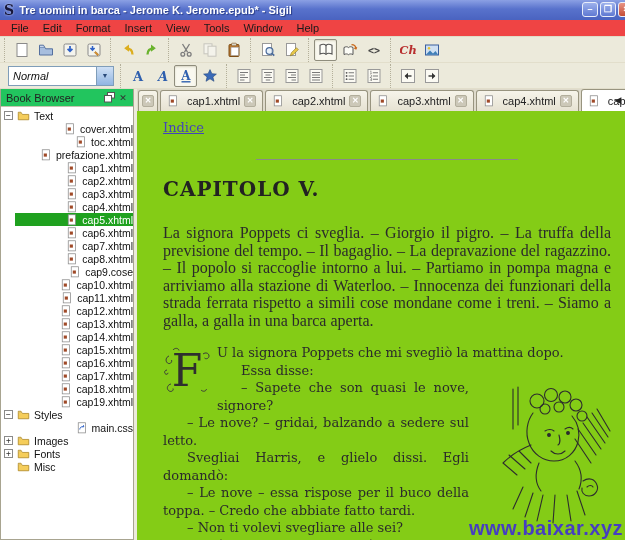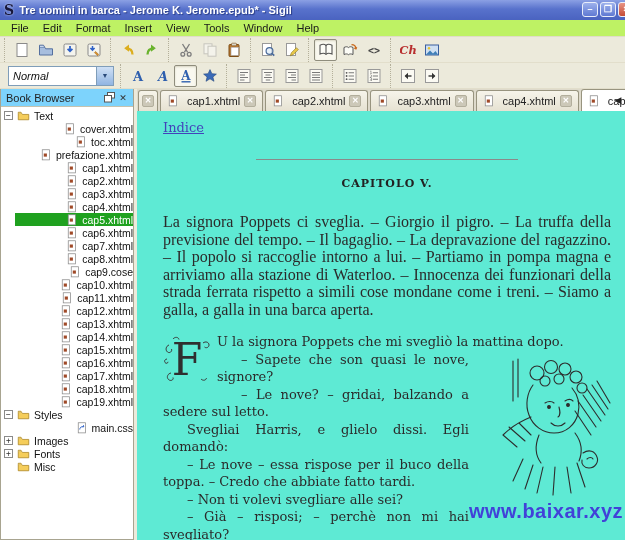--- a/index.html
+++ b/index.html
@@ -9,40 +9,40 @@
 
   
   .titlebar { height:20px; flex:0 0 20px; background:linear-gradient(#8ba0e4,#5872cc 45%,#4a63c0); display:flex; align-items:center; padding:0 4px; overflow:hidden; position:relative; }
   .app-icon { font-family:"DejaVu Serif", serif; font-weight:bold; font-size:14px; color:#16163a; text-shadow:0 0 2px #cfd8f5; margin-right:5px; line-height:1; }
   .titlebar .title { color:#fff; font-size:11px; font-weight:bold; text-shadow:1px 1px 1px #2a3d86; white-space:nowrap; }
   .win-buttons { position:absolute; right:-9px; top:2px; display:flex; gap:2px; }
   .win-btn { width:16px; height:15px; border:1px solid #e8edfa; border-radius:3px; background:linear-gradient(#9db1ec,#5f79d2); color:#fff; font-size:9px; line-height:13px; text-align:center; font-weight:bold; }
   .win-btn.close { background:linear-gradient(#e89585,#c44b35); }
 
   
-  .menubar { height:17px; flex:0 0 17px; display:flex; align-items:center; padding-left:4px; background:#bef264; border-bottom:1px solid #e0dcc8; }
+  .menubar { height:17px; flex:0 0 17px; display:flex; align-items:center; padding-left:4px; background:#ef4444; border-bottom:1px solid #e0dcc8; }
   .menu-item { font-size:11px; color:#1a1a1a; padding:1px 7px; cursor:default; }
 
   
   .toolbar { height:26px; flex:0 0 26px; display:flex; align-items:center; background:#eceadb; padding-left:2px; border-bottom:1px solid #e2decb; }
   .tgroup { display:flex; align-items:center; gap:1px; padding:0 5px; height:24px; border-left:1px dotted #b4b09a; }
   .tgroup:first-child { border-left:1px dotted #b4b09a; margin-left:2px; }
   .tbtn { width:23px; height:22px; display:flex; align-items:center; justify-content:center; border:1px solid transparent; border-radius:2px; }
   .tbtn.active { border-color:#8f8d7d; background:#f9f8ef; box-shadow:inset 0 1px 2px #d7d4c2; }
   .tbtn.disabled { opacity:.45; }
   .tbtn svg { display:block; }
 
   .style-combo { width:106px; height:20px; background:#fff; border:1px solid #7f9db9; display:flex; align-items:center; margin:0 4px 0 6px; }
   .style-combo .value { flex:1; font-size:11px; padding-left:4px; color:#111;font-style:italic; }
   .combo-arrow { width:17px; height:18px; background:linear-gradient(#cfe0f5,#91b5e2); border-left:1px solid #7f9db9; display:flex; align-items:center; justify-content:center; font-size:7px; color:#2a4a7a; }
 
   
   .main { flex:1; display:flex; min-height:0; }
   .sidebar { width:134px; flex:0 0 134px; display:flex; flex-direction:column; border:1px solid #a8a490; border-top:none; background:#fff; }
-  .sidebar-header { height:18px; flex:0 0 18px; background:#7dd3fc; border-bottom:1px solid #c6c2ae; display:flex; align-items:center; padding:0 3px 0 5px; }
+  .sidebar-header { height:18px; flex:0 0 18px; background:#22c55e; border-bottom:1px solid #c6c2ae; display:flex; align-items:center; padding:0 3px 0 5px; }
   .sidebar-header .hdr-label { flex:1; font-size:11px; color:#222; }
   .hdr-btn { width:14px; height:13px; display:flex; align-items:center; justify-content:center; font-size:9px; color:#333; }
   .tree { flex:1; overflow:hidden; background:#fff; padding-top:2px; }
   .tree-row { height:13px; display:flex; align-items:center; font-size:10.5px; color:#111; white-space:nowrap; }
   .tree-row.top { padding-left:3px; }
   .tree-row.child { margin-left:14px; padding-left:9px;justify-content:flex-end; }
   .tree-row.child.selected { background:#1fa11f; color:#fff; }
   .expander { width:9px; height:9px; border:1px solid #8a8a8a; background:#fff; color:#333; font-size:8px; line-height:7px; text-align:center; margin-right:4px; flex:0 0 9px; font-family:"DejaVu Sans Mono", monospace; }
   .expander.none { border:none; background:transparent; }
   .tree-icon { margin-right:4px; flex:0 0 12px; display:flex; }
@@ -53,32 +53,32 @@
 
   
   .tabbar { height:22px; flex:0 0 22px; display:flex; align-items:flex-end; background:#dedacb; padding-left:1px; position:relative; }
   .tab { height:21px; display:flex; align-items:center; gap:4px; padding:0 6px; font-size:11px; color:#222; background:linear-gradient(#f6f4ea,#e6e2d2); border:1px solid #98947f; border-bottom:none; border-radius:3px 3px 0 0; margin-right:2px; }
   .tab.active { background:#fff; height:22px; font-weight:normal; }
   .tab.partial { width:22px; padding:0 3px; justify-content:center; }
   .tab-close { width:12px; height:12px; border-radius:2px; background:#ccc8b8; border:1px solid #b2ae9c; color:#fff; font-size:8px; line-height:10px; text-align:center; font-weight:bold; }
   .tab-scroll { position:absolute; right:0; top:3px; width:14px; height:16px; display:flex; align-items:center; justify-content:center; font-size:9px; color:#222; }
 
   
-  .page { flex:1; background:#5eead4; overflow:hidden; padding:6px 14px 0 26px; font-family:"DejaVu Serif", serif; color:#2b2b2b; }
+  .page { flex:1; background:#84cc16; overflow:hidden; padding:6px 14px 0 26px; font-family:"DejaVu Serif", serif; color:#2b2b2b; }
   .index-link { display:inline-block; font-size:13px; color:#4343bb; text-decoration:underline; cursor:pointer; }
   .rule { width:262px; margin:23px auto 0; border:none; border-top:1px solid #8a8a8a; }
-  .chapter-heading { margin-top:17px; text-align:center; font-size:11px; font-weight:600; letter-spacing:1px; color:#222; }
+  .chapter-heading { margin-top:17px; font-size:20px; font-weight:600; letter-spacing:1px; color:#222; }
   .summary { margin-top:23px; font-size:16px; line-height:17.5px; text-align:justify;font-family:Liberation Serif, serif; }
   .body-text { margin-top:15px; font-size:13px; line-height:17.5px; }
   .body-text p { text-align:justify; text-indent:24px; }
   .body-text p.first { text-indent:0; }
   .drop-cap { float:left; margin:2px 6px 0 0; }
   .illustration { float:right; margin:4px 0 0 10px; }
 
-  .watermark { position:absolute; right:2px; bottom:17px; font-family:"Liberation Sans", sans-serif; font-weight:bold; font-size:20px; color:#3e2bd9; opacity:.88; z-index:6; letter-spacing:.5px; }
+  .watermark { position:absolute; right:2px; bottom:0; font-family:"Liberation Sans", sans-serif; font-weight:bold; font-size:20px; color:#3e2bd9; opacity:.88; z-index:6; letter-spacing:.5px; }
 </style>
 </head>
 <body>
 
 <div class="window">
 
   <div class="titlebar">
     <span class="app-icon">S</span>
     <span class="title">Tre uomini in barca - Jerome K. Jerome.epub* - Sigil</span>
     <div class="win-buttons">
@@ -707,20 +707,21 @@
                   <g fill="none" stroke="#3a3a3a" stroke-width="1">
                     <path d="M6 10c-3 1-4 5-1.5 7 2 1.6 5-.4 4-3"></path>
                     <path d="M8 38c-3 .5-5 4-2.5 6.5 2 2 5.5.5 4.5-2"></path>
                     <path d="M40 8c2.5-2 6-1 6 2 0 2.5-3 3.5-4.5 2"></path>
                     <path d="M4 24c-2 0-3 2-2 3.5 1 1.4 3 .8 3-.7"></path>
                     <path d="M38 44c2 2 5 1.5 5.5-1"></path>
                     <path d="M10 4c2-2.5 5.5-2 6 .5"></path>
                   </g>
                   <text x="24" y="40" font-size="44" text-anchor="middle" fill="#2f2f2f" font-family="DejaVu Serif, serif">F</text>
                 </svg></span>U la signora Poppets che mi svegliò la mattina dopo.</p>
+            <p>Essa disse:</p>
             <span class="illustration"><svg width="132" height="156" viewBox="0 0 132 156" xmlns="http://www.w3.org/2000/svg">
                 <g fill="none" stroke="#2d2d2d" stroke-width="1.1" stroke-linecap="round">
                   <path d="M34 6v40M39 4v38"></path>
                   <circle cx="58" cy="18" r="7"></circle>
                   <circle cx="72" cy="12" r="6.5"></circle>
                   <circle cx="86" cy="14" r="6"></circle>
                   <circle cx="97" cy="22" r="6"></circle>
                   <circle cx="66" cy="26" r="5"></circle>
                   <circle cx="80" cy="24" r="5"></circle>
                   <circle cx="103" cy="33" r="5"></circle>

